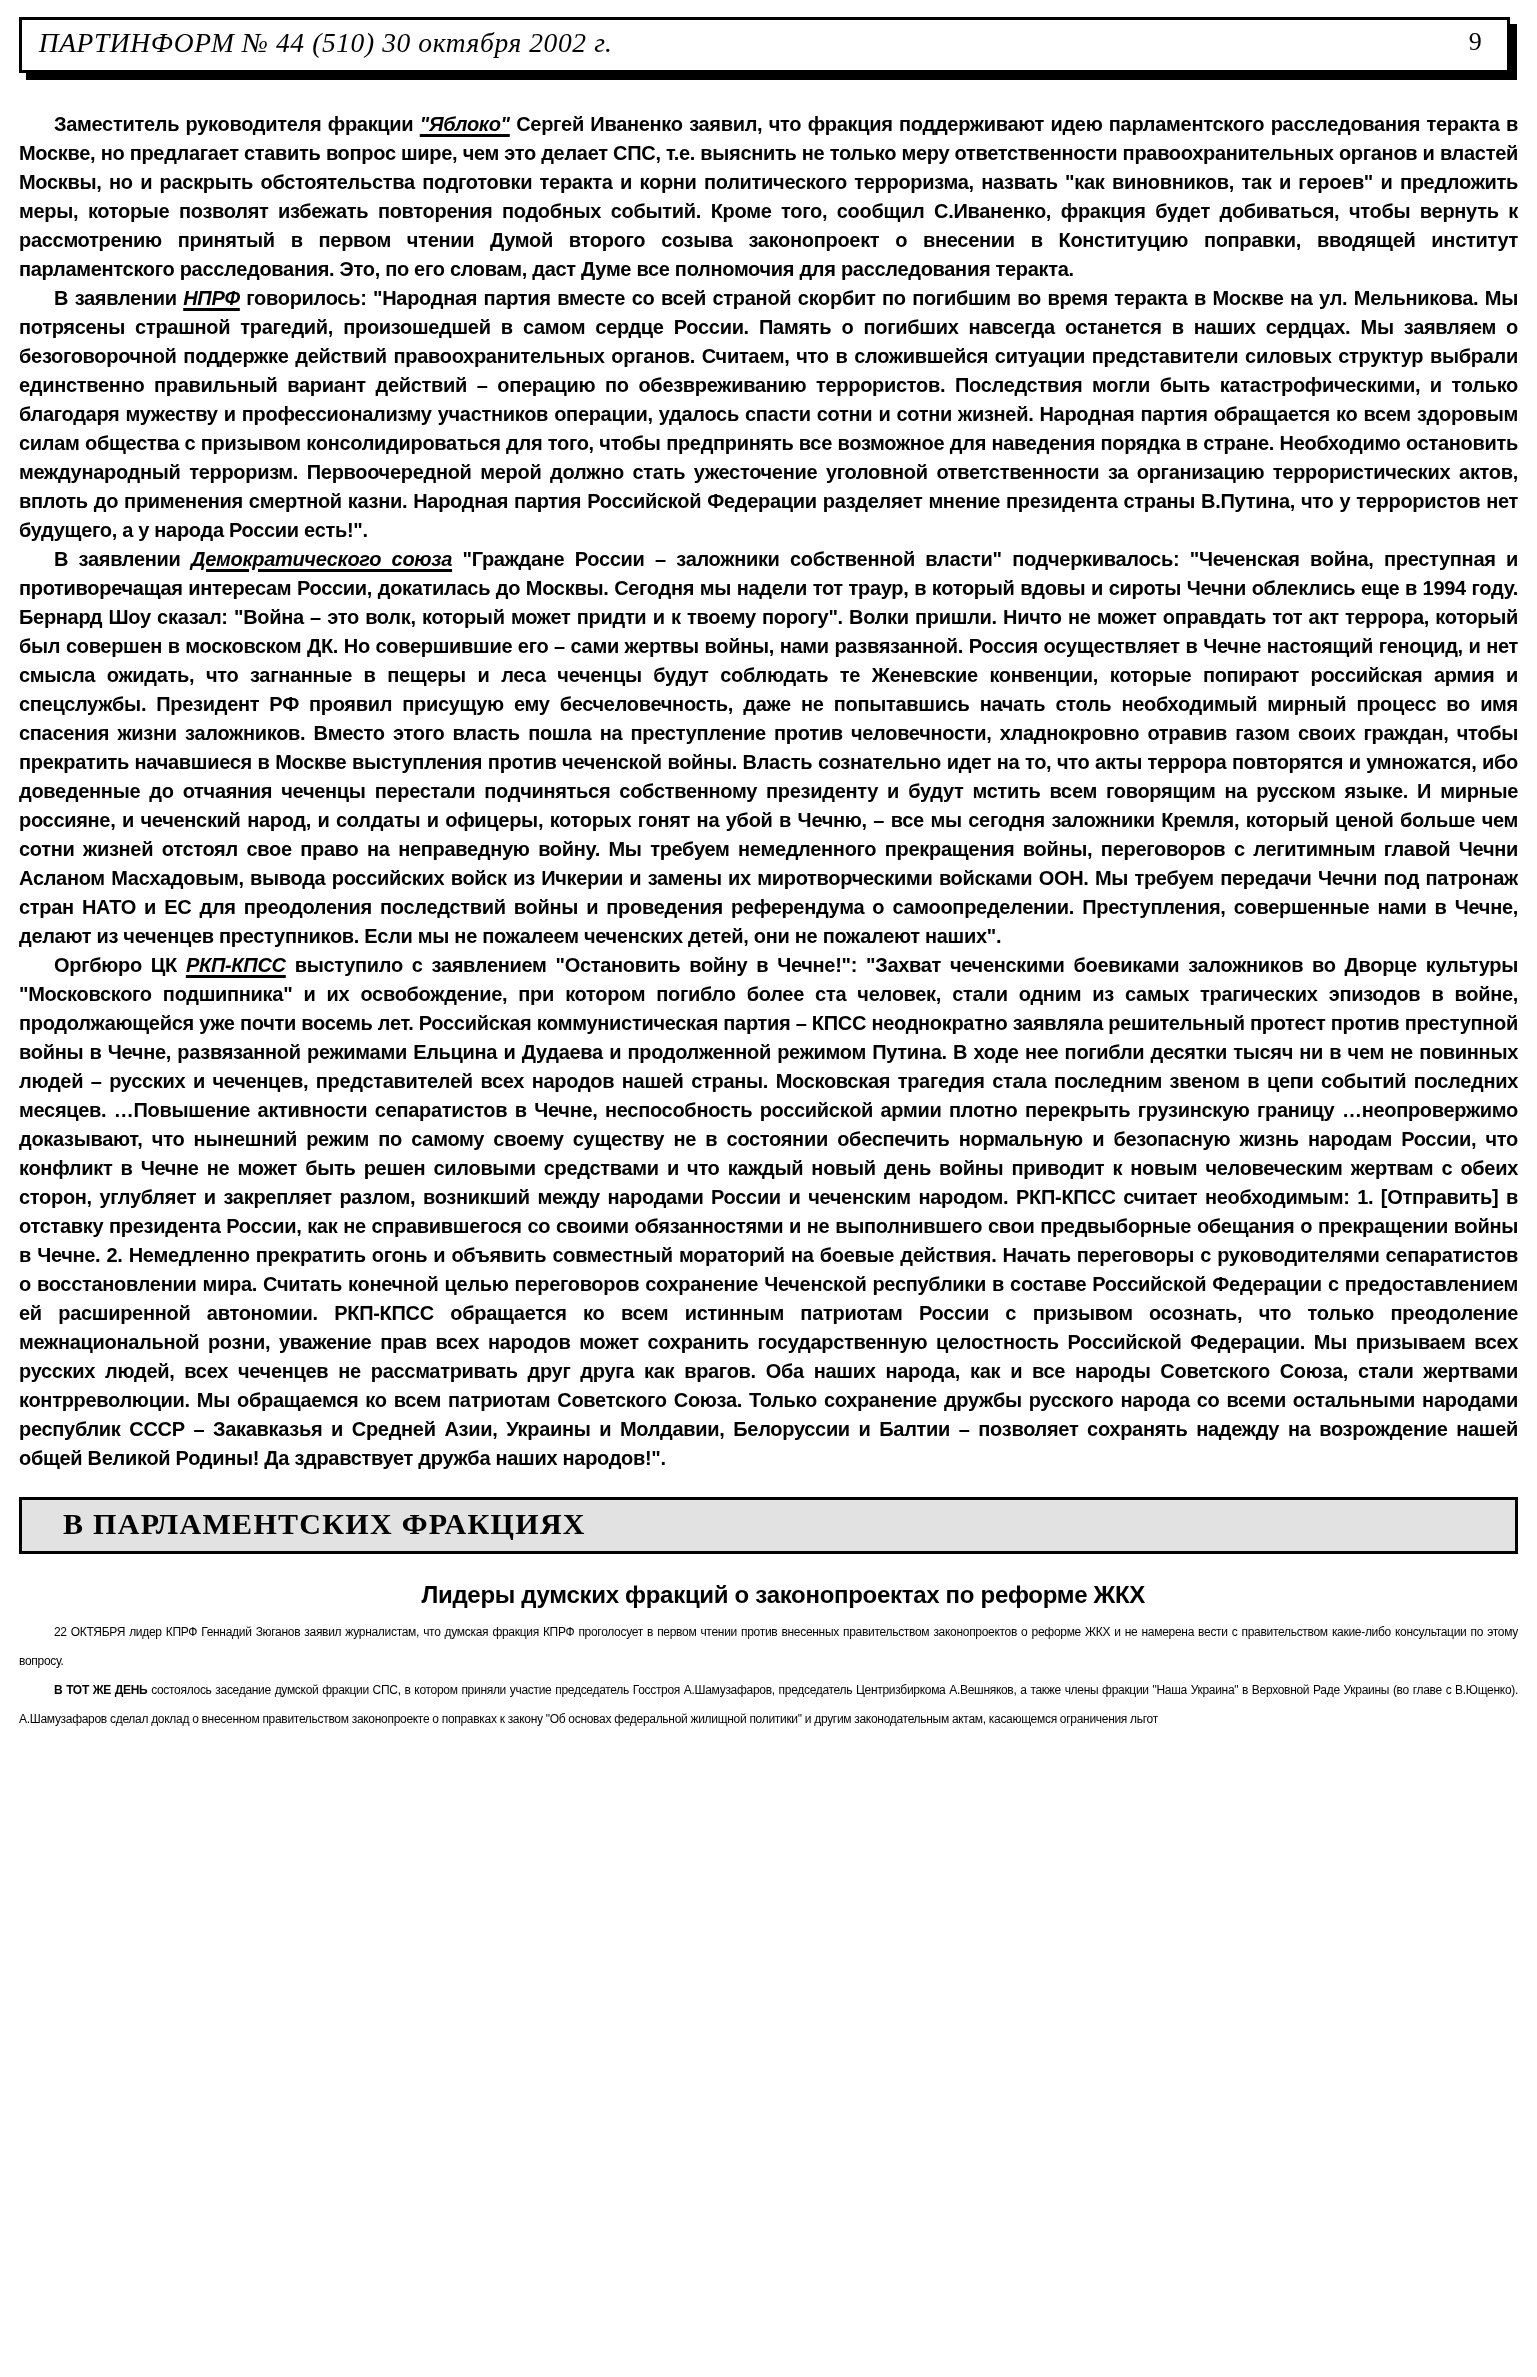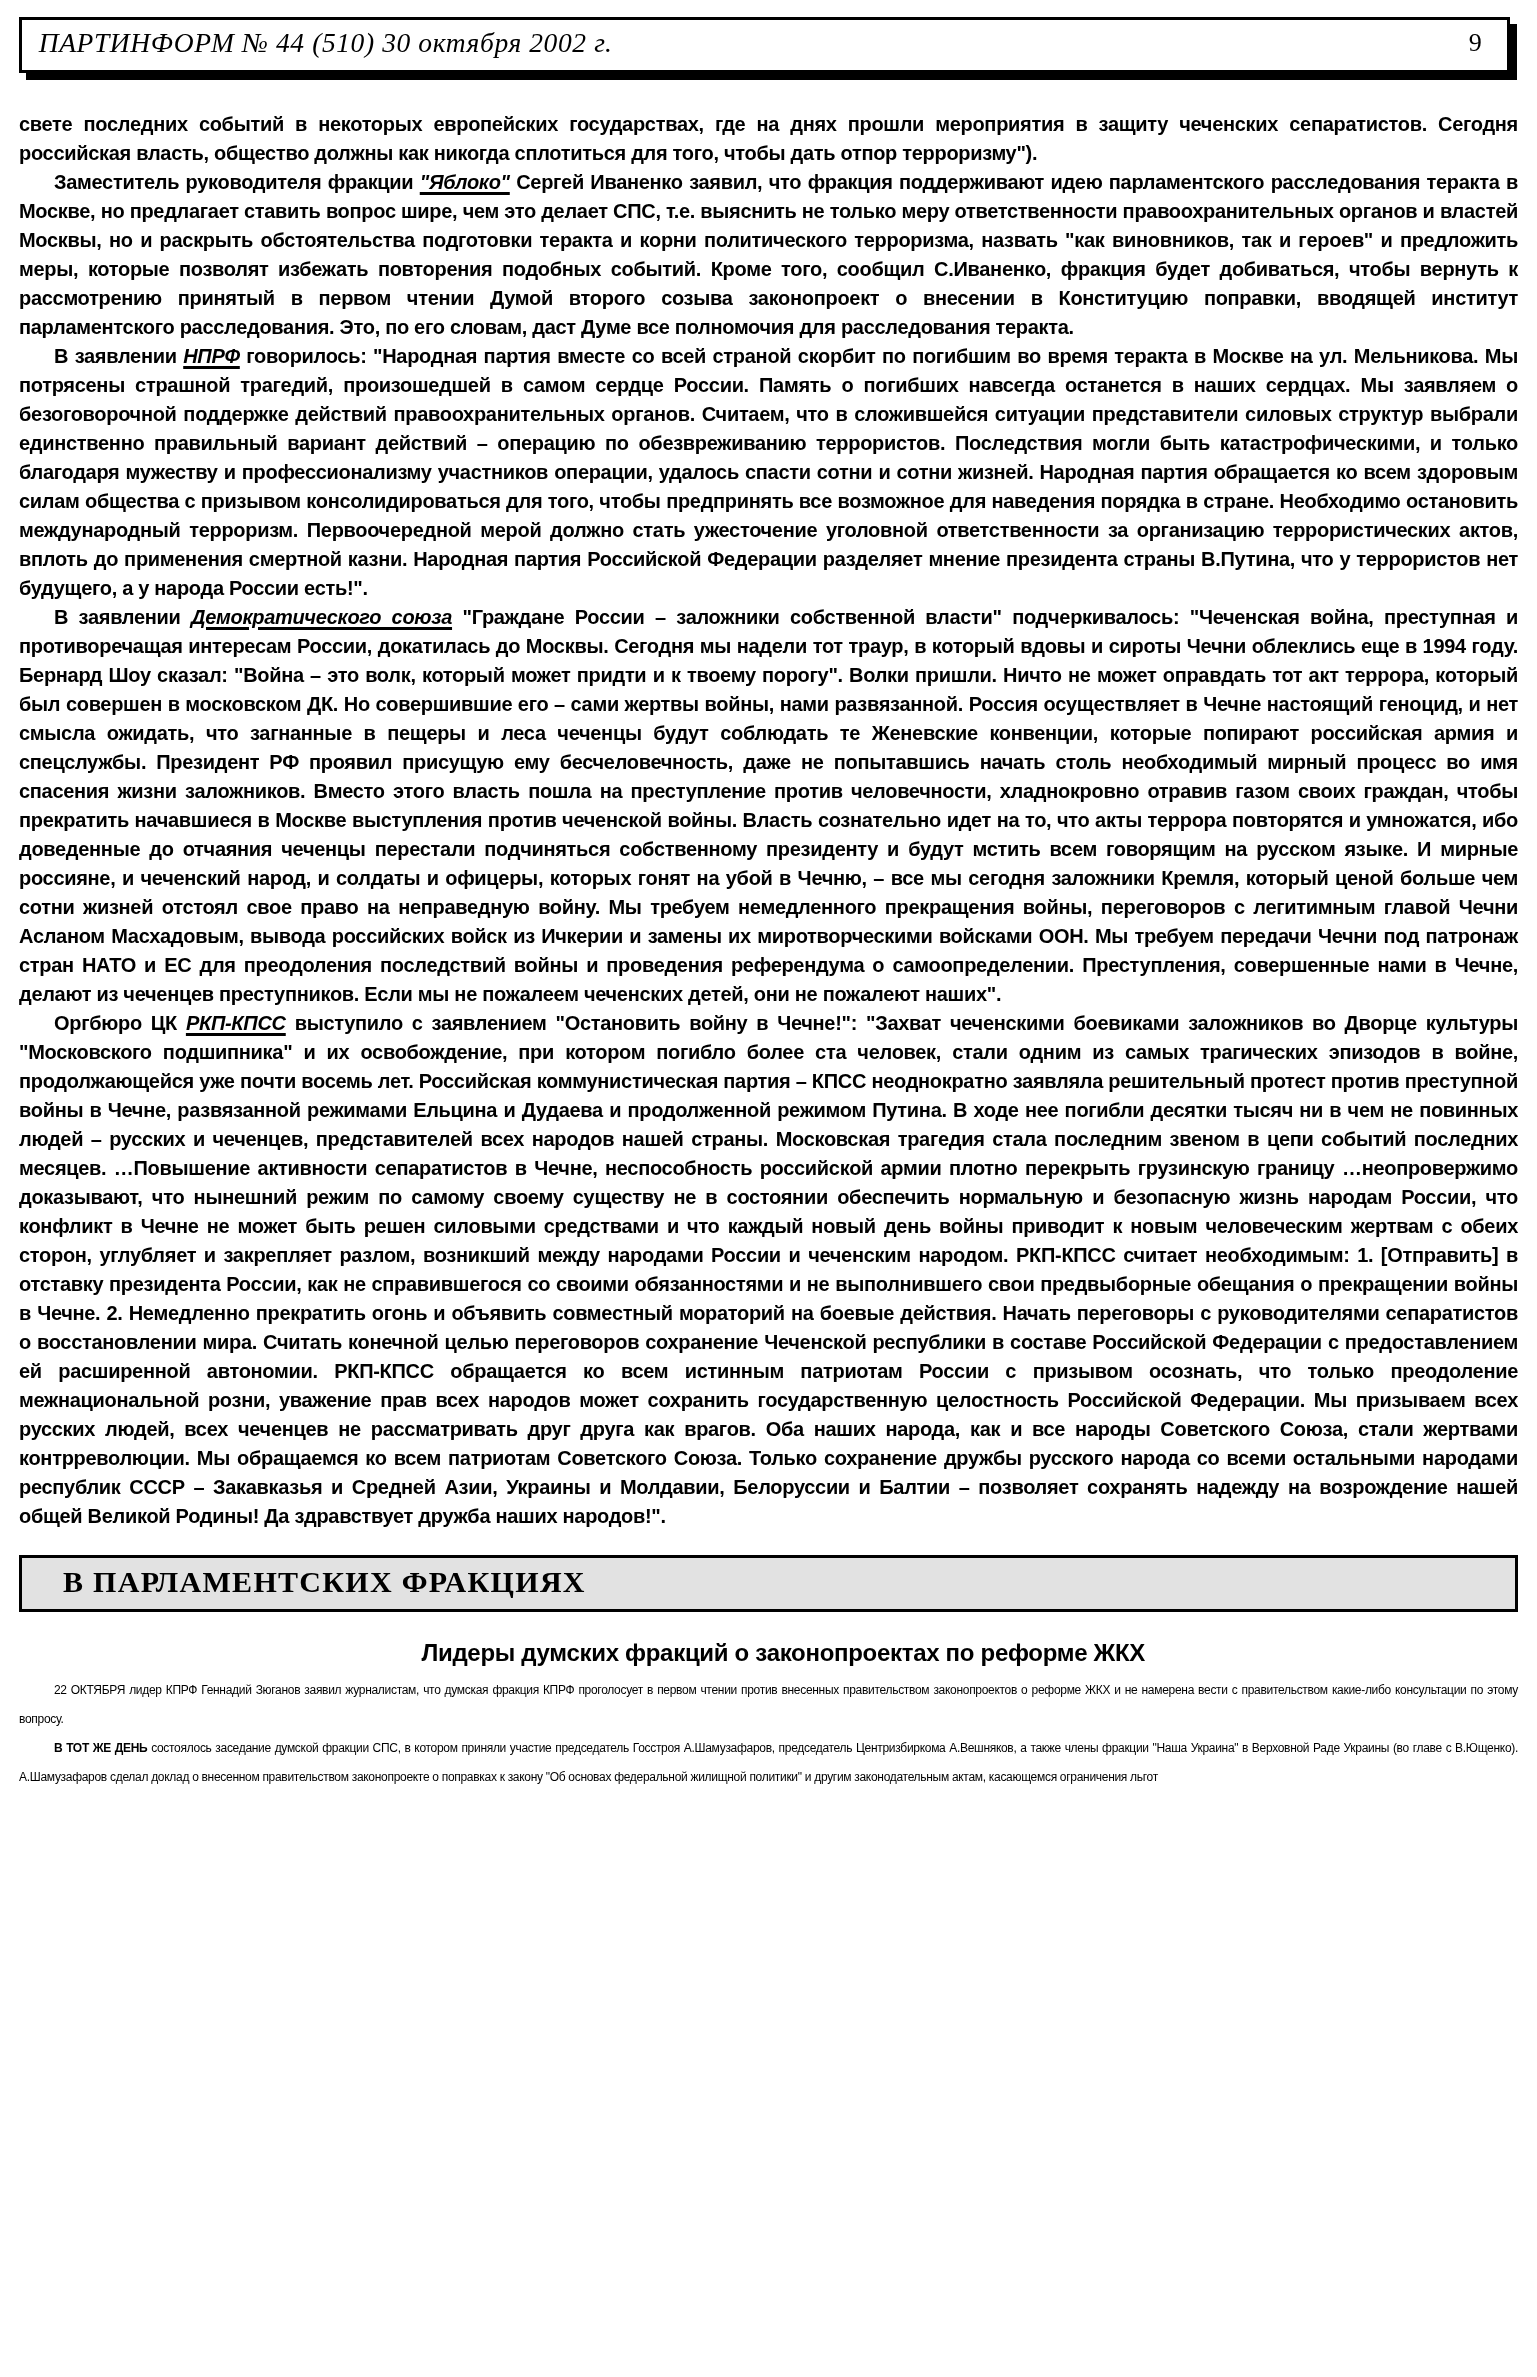--- a/index.html
+++ b/index.html
@@ -12,21 +12,20 @@
     box-sizing: border-box;
     padding: 16.7px 19px 0 19px;
     overflow: hidden;
     font-family: "Liberation Sans", sans-serif;
   }
   .header-box {
     border: 3.8px solid #000;
     box-shadow: 7px 7px 0 0 #000;
     display: flex;
     justify-content: space-between;
-    align-items: center;
     padding: 7.7px 16.7px 10.2px 16.7px;
     margin-right: 7.7px;
   }
   .header-title {
     font-family: "Liberation Serif", serif;
     font-style: italic;
     font-size: 27.5px;
     letter-spacing: 0.6px;
     white-space: nowrap;
   }
@@ -89,21 +88,20 @@
 <body>
 
 <div class="page">
 
   <div class="header-box">
     <span class="header-title">ПАРТИНФОРМ № 44 (510) 30 октября 2002 г.</span>
     <span class="header-page">9</span>
   </div>
 
   <div class="body-text" id="body-paragraphs">
-      <p class="body-par">свете последних событий в некоторых европейских государствах, где на днях прошли мероприятия в защиту чеченских сепаратистов. Сегодня российская власть, общество должны как никогда сплотиться для того, чтобы дать отпор терроризму").</p>
       <p class="body-par indent">Заместитель руководителя фракции <span class="em">"Яблоко"</span> Сергей Иваненко заявил, что фракция поддерживают идею парламентского расследования теракта в Москве, но предлагает ставить вопрос шире, чем это делает СПС, т.е. выяснить не только меру ответственности правоохранительных органов и властей Москвы, но и раскрыть обстоятельства подготовки теракта и корни политического терроризма, назвать "как виновников, так и героев" и предложить меры, которые позволят избежать повторения подобных событий. Кроме того, сообщил С.Иваненко, фракция будет добиваться, чтобы вернуть к рассмотрению принятый в первом чтении Думой второго созыва законопроект о внесении в Конституцию поправки, вводящей институт парламентского расследования. Это, по его словам, даст Думе все полномочия для расследования теракта.</p>
       <p class="body-par indent">В заявлении <span class="em">НПРФ</span> говорилось: "Народная партия вместе со всей страной скорбит по погибшим во время теракта в Москве на ул. Мельникова. Мы потрясены страшной трагедий, произошедшей в самом сердце России. Память о погибших навсегда останется в наших сердцах. Мы заявляем о безоговорочной поддержке действий правоохранительных органов. Считаем, что в сложившейся ситуации представители силовых структур выбрали единственно правильный вариант действий – операцию по обезвреживанию террористов. Последствия могли быть катастрофическими, и только благодаря мужеству и профессионализму участников операции, удалось спасти сотни и сотни жизней. Народная партия обращается ко всем здоровым силам общества с призывом консолидироваться для того, чтобы предпринять все возможное для наведения порядка в стране. Необходимо остановить международный терроризм. Первоочередной мерой должно стать ужесточение уголовной ответственности за организацию террористических актов, вплоть до применения смертной казни. Народная партия Российской Федерации разделяет мнение президента страны В.Путина, что у террористов нет будущего, а у народа России есть!".</p>
       <p class="body-par indent">В заявлении <span class="em">Демократического союза</span> "Граждане России – заложники собственной власти" подчеркивалось: "Чеченская война, преступная и противоречащая интересам России, докатилась до Москвы. Сегодня мы надели тот траур, в который вдовы и сироты Чечни облеклись еще в 1994 году. Бернард Шоу сказал: "Война – это волк, который может придти и к твоему порогу". Волки пришли. Ничто не может оправдать тот акт террора, который был совершен в московском ДК. Но совершившие его – сами жертвы войны, нами развязанной. Россия осуществляет в Чечне настоящий геноцид, и нет смысла ожидать, что загнанные в пещеры и леса чеченцы будут соблюдать те Женевские конвенции, которые попирают российская армия и спецслужбы. Президент РФ проявил присущую ему бесчеловечность, даже не попытавшись начать столь необходимый мирный процесс во имя спасения жизни заложников. Вместо этого власть пошла на преступление против человечности, хладнокровно отравив газом своих граждан, чтобы прекратить начавшиеся в Москве выступления против чеченской войны. Власть сознательно идет на то, что акты террора повторятся и умножатся, ибо доведенные до отчаяния чеченцы перестали подчиняться собственному президенту и будут мстить всем говорящим на русском языке. И мирные россияне, и чеченский народ, и солдаты и офицеры, которых гонят на убой в Чечню, – все мы сегодня заложники Кремля, который ценой больше чем сотни жизней отстоял свое право на неправедную войну. Мы требуем немедленного прекращения войны, переговоров с легитимным главой Чечни Асланом Масхадовым, вывода российских войск из Ичкерии и замены их миротворческими войсками ООН. Мы требуем передачи Чечни под патронаж стран НАТО и ЕС для преодоления последствий войны и проведения референдума о самоопределении. Преступления, совершенные нами в Чечне, делают из чеченцев преступников. Если мы не пожалеем чеченских детей, они не пожалеют наших".</p>
       <p class="body-par indent">Оргбюро ЦК <span class="em">РКП-КПСС</span> выступило с заявлением "Остановить войну в Чечне!": "Захват чеченскими боевиками заложников во Дворце культуры "Московского подшипника" и их освобождение, при котором погибло более ста человек, стали одним из самых трагических эпизодов в войне, продолжающейся уже почти восемь лет. Российская коммунистическая партия – КПСС неоднократно заявляла решительный протест против преступной войны в Чечне, развязанной режимами Ельцина и Дудаева и продолженной режимом Путина. В ходе нее погибли десятки тысяч ни в чем не повинных людей – русских и чеченцев, представителей всех народов нашей страны. Московская трагедия стала последним звеном в цепи событий последних месяцев. …Повышение активности сепаратистов в Чечне, неспособность российской армии плотно перекрыть грузинскую границу …неопровержимо доказывают, что нынешний режим по самому своему существу не в состоянии обеспечить нормальную и безопасную жизнь народам России, что конфликт в Чечне не может быть решен силовыми средствами и что каждый новый день войны приводит к новым человеческим жертвам с обеих сторон, углубляет и закрепляет разлом, возникший между народами России и чеченским народом. РКП-КПСС считает необходимым: 1. [Отправить] в отставку президента России, как не справившегося со своими обязанностями и не выполнившего свои предвыборные обещания о прекращении войны в Чечне. 2. Немедленно прекратить огонь и объявить совместный мораторий на боевые действия. Начать переговоры с руководителями сепаратистов о восстановлении мира. Считать конечной целью переговоров сохранение Чеченской республики в составе Российской Федерации с предоставлением ей расширенной автономии. РКП-КПСС обращается ко всем истинным патриотам России с призывом осознать, что только преодоление межнациональной розни, уважение прав всех народов может сохранить государственную целостность Российской Федерации. Мы призываем всех русских людей, всех чеченцев не рассматривать друг друга как врагов. Оба наших народа, как и все народы Советского Союза, стали жертвами контрреволюции. Мы обращаемся ко всем патриотам Советского Союза. Только сохранение дружбы русского народа со всеми остальными народами республик СССР – Закавказья и Средней Азии, Украины и Молдавии, Белоруссии и Балтии – позволяет сохранять надежду на возрождение нашей общей Великой Родины! Да здравствует дружба наших народов!".</p>
     </div>
 
   <div class="section-box">
     <span class="section-title">В ПАРЛАМЕНТСКИХ ФРАКЦИЯХ</span>
   </div>
 

